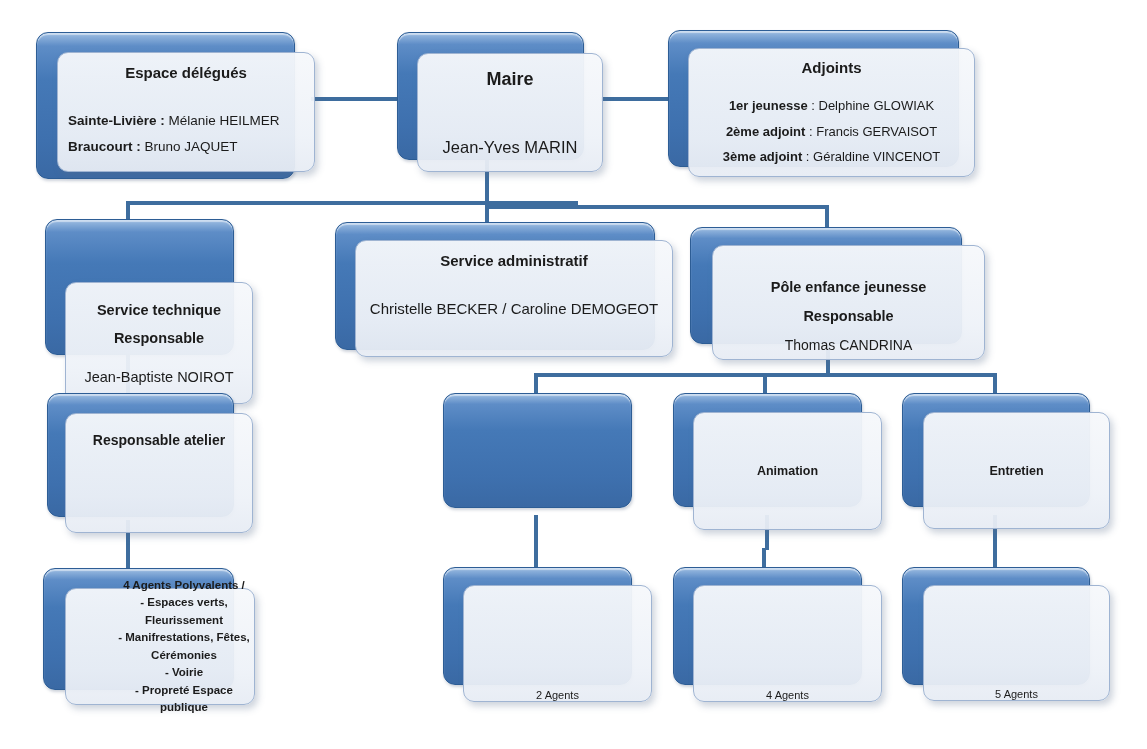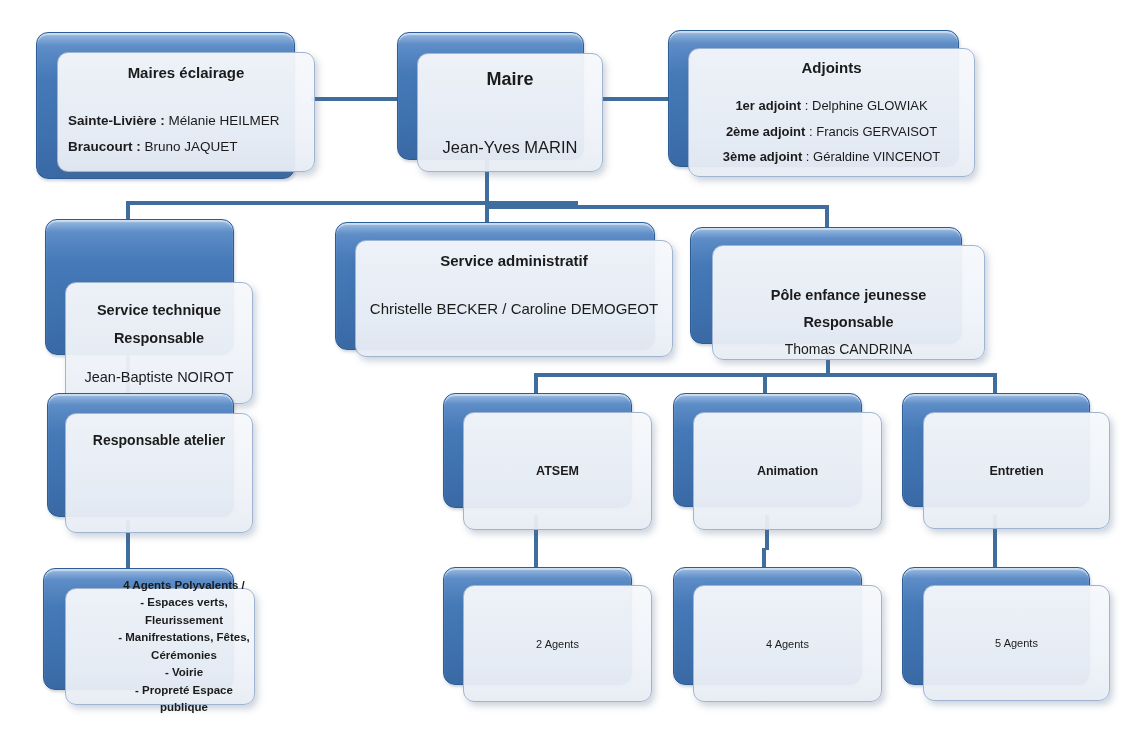--- a/index.html
+++ b/index.html
@@ -42,35 +42,35 @@
   .fr-adjoints .rows{margin-top:17px;text-align:center;font-size:13px;line-height:25.5px;}
 
   .fr-st{padding-top:13px;margin-top:44px;}
   .fr-st .t-title{font-size:14.5px;line-height:28px;}
   .fr-st .t-name{font-size:14.5px;margin-top:17px;}
 
   .fr-sa{padding-top:11px;}
   .fr-sa .t-title{font-size:15px;}
   .fr-sa .t-name{font-size:15px;margin-top:31px;}
 
-  .fr-pole{padding-top:36px;}
+  .fr-pole{padding-top:28px;justify-content:space-between;}
   .fr-pole .t-title{font-size:14.5px;line-height:27px;}
   .fr-pole .t-name{font-size:14px;line-height:27px;}
 
   .fr-ra{padding-top:15px;}
   .fr-ra .t-title{font-size:14px;line-height:22px;}
   .fr-ra .items{margin-top:3px;text-align:center;font-size:13.5px;line-height:24px;}
 
   .fr-ap{justify-content:center;}
   .fr-ap .lines{text-align:center;font-weight:bold;font-size:11.5px;line-height:17.5px;padding-left:48px;}
 
   .fr-cat{justify-content:center;}
   .fr-cat .t-title{font-size:12.5px;}
 
-  .fr-agents{justify-content:center;}
+  .fr-agents{justify-content:flex-end;}
   .fr-agents .t-name{font-size:11px;}
 </style>
 </head>
 <body>
 
 <div class="canvas">
 
   <div class="conn" style="left:311px;top:97px;width:88px;height:4px"></div>
   <div class="conn" style="left:601px;top:97px;width:69px;height:4px"></div>
   <div class="conn" style="left:485px;top:151px;width:4px;height:72px"></div>
@@ -86,42 +86,42 @@
   <div class="conn" style="left:763px;top:373px;width:4px;height:23px"></div>
   <div class="conn" style="left:993px;top:373px;width:4px;height:23px"></div>
   <div class="conn" style="left:534px;top:515px;width:4px;height:55px"></div>
   <div class="conn" style="left:765px;top:515px;width:4px;height:35px"></div>
   <div class="conn" style="left:762px;top:548px;width:4px;height:22px"></div>
   <div class="conn" style="left:993px;top:515px;width:4px;height:55px"></div>
 
   <div class="node" style="left:36px;top:32px;width:279px;height:145px">
     <div class="back" style="width:257px;height:145px"></div>
     <div class="front fr-maires" style="left:21px;top:20px;width:258px;height:120px">
-      <div class="t-title">Maires éclairage</div>
+      <div class="t-title">Espace délégués</div>
       <div class="rows">
         <div><span class="kl">Sainte-Livière :</span> <span class="kvv">Mélanie HEILMER</span></div>
         <div><span class="kl">Braucourt :</span> <span class="kvv">Bruno JAQUET</span></div>
       </div>
     </div>
   </div>
 
   <div class="node" style="left:397px;top:32px;width:206px;height:140px">
     <div class="back" style="width:185px;height:126px"></div>
     <div class="front fr-maire" style="left:20px;top:21px;width:186px;height:119px">
       <div class="t-title">Maire</div>
       <div class="t-name">Jean-Yves MARIN</div>
     </div>
   </div>
 
   <div class="node" style="left:668px;top:30px;width:307px;height:147px">
     <div class="back" style="width:289px;height:135px"></div>
     <div class="front fr-adjoints" style="left:20px;top:18px;width:287px;height:129px">
       <div class="t-title">Adjoints</div>
       <div class="rows">
-        <div><span class="kl">1er adjoint</span> <span class="kvv">: Delphine GLOWIAK</span></div>
+        <div><span class="kl">1er jeunesse</span> <span class="kvv">: Delphine GLOWIAK</span></div>
         <div><span class="kl">2ème adjoint</span> <span class="kvv">: Francis GERVAISOT</span></div>
         <div><span class="kl">3ème adjoint</span> <span class="kvv">: Géraldine VINCENOT</span></div>
       </div>
     </div>
   </div>
 
   <div class="node" style="left:45px;top:219px;width:208px;height:141px">
     <div class="back" style="width:187px;height:134px"></div>
     <div class="front fr-st" style="left:20px;top:19px;width:188px;height:122px">
       <div class="t-title">Service technique</div>
@@ -162,23 +162,20 @@
         <div>- Espaces verts, Fleurissement</div>
         <div>- Manifrestations, Fêtes, Cérémonies</div>
         <div>- Voirie</div>
         <div>- Propreté Espace publique</div>
       </div>
     </div>
   </div>
 
   <div class="node" style="left:443px;top:393px;width:209px;height:137px">
     <div class="back" style="width:187px;height:113px"></div>
-    <div class="front fr-cat" style="left:20px;top:19px;width:189px;height:118px">
-      <div class="t-title">ATSEM</div>
-    </div>
   </div>
 
   <div class="node" style="left:673px;top:393px;width:209px;height:177px">
     <div class="back" style="width:187px;height:112px"></div>
     <div class="front fr-cat" style="left:20px;top:19px;width:189px;height:118px">
       <div class="t-title">Animation</div>
     </div>
   </div>
 
   <div class="node" style="left:902px;top:393px;width:208px;height:136px">

